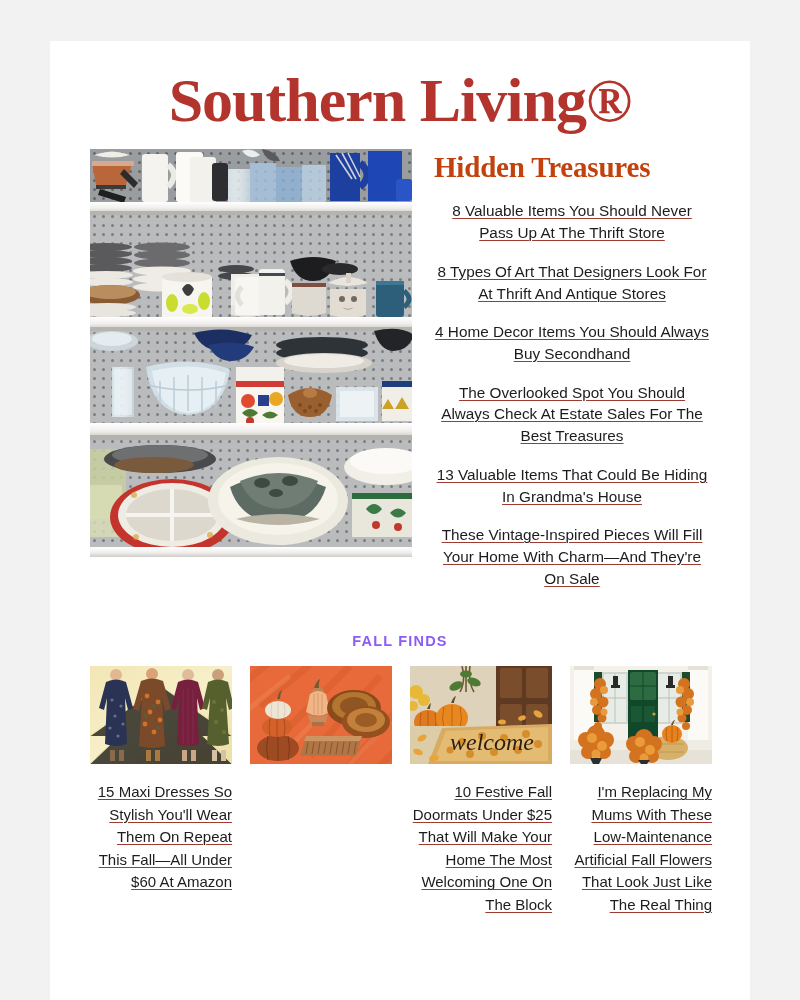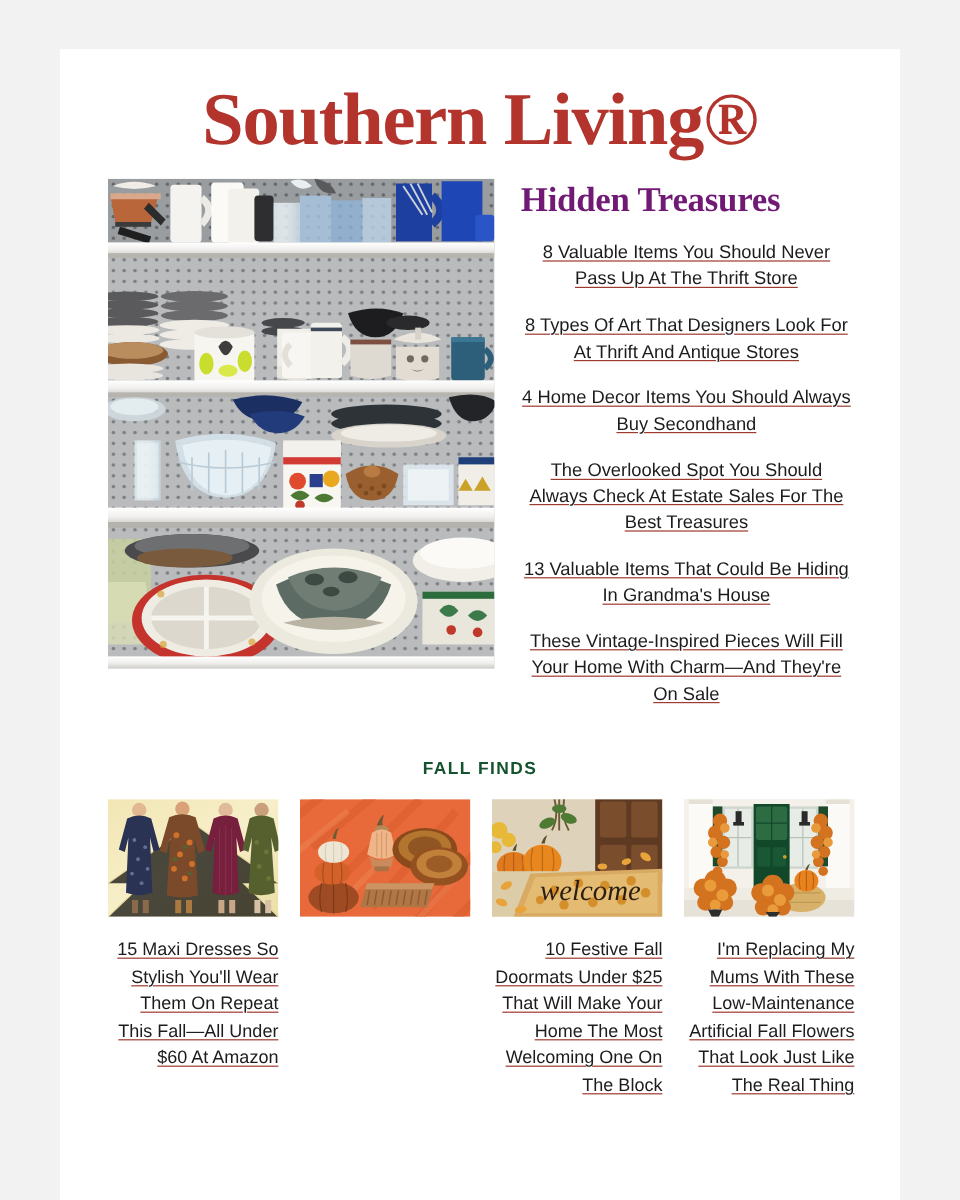--- a/index.html
+++ b/index.html
@@ -54,21 +54,21 @@
   .hero-col {
     flex: 1 1 auto;
     padding-top: 2px;
     min-width: 0;
   }
   .section-title {
     font-family: "Liberation Serif", "DejaVu Serif", serif;
     font-weight: 700;
     font-size: 29px;
     line-height: 1.15;
-    color: #701a75;
+    color: #c2410c;
     margin: 0 0 16px 0;
     letter-spacing: -0.2px;
   }
   .link-list { margin: 0; padding: 0; list-style: none; text-align: center; }
   .link-list li { margin: 0 0 17px 0; }
   .link-list li:last-child { margin-bottom: 0; }
   .story-link {
     font-family: "Liberation Sans", sans-serif;
     font-size: 15.3px;
     line-height: 1.42;
@@ -80,21 +80,21 @@
     display: inline;
   }
 
   
   .finds {
     padding: 0 40px;
     margin-top: 44px;
   }
   .finds-head {
     text-align: center;
-    color: #14532d;
+    color: #8b5cf6;
     font-weight: 700;
     font-size: 14.5px;
     letter-spacing: 1.2px;
     margin-bottom: 17px;
     font-family: "Liberation Sans", sans-serif;
   }
   .cards {
     display: flex;
     gap: 18px;
     align-items: flex-start;

